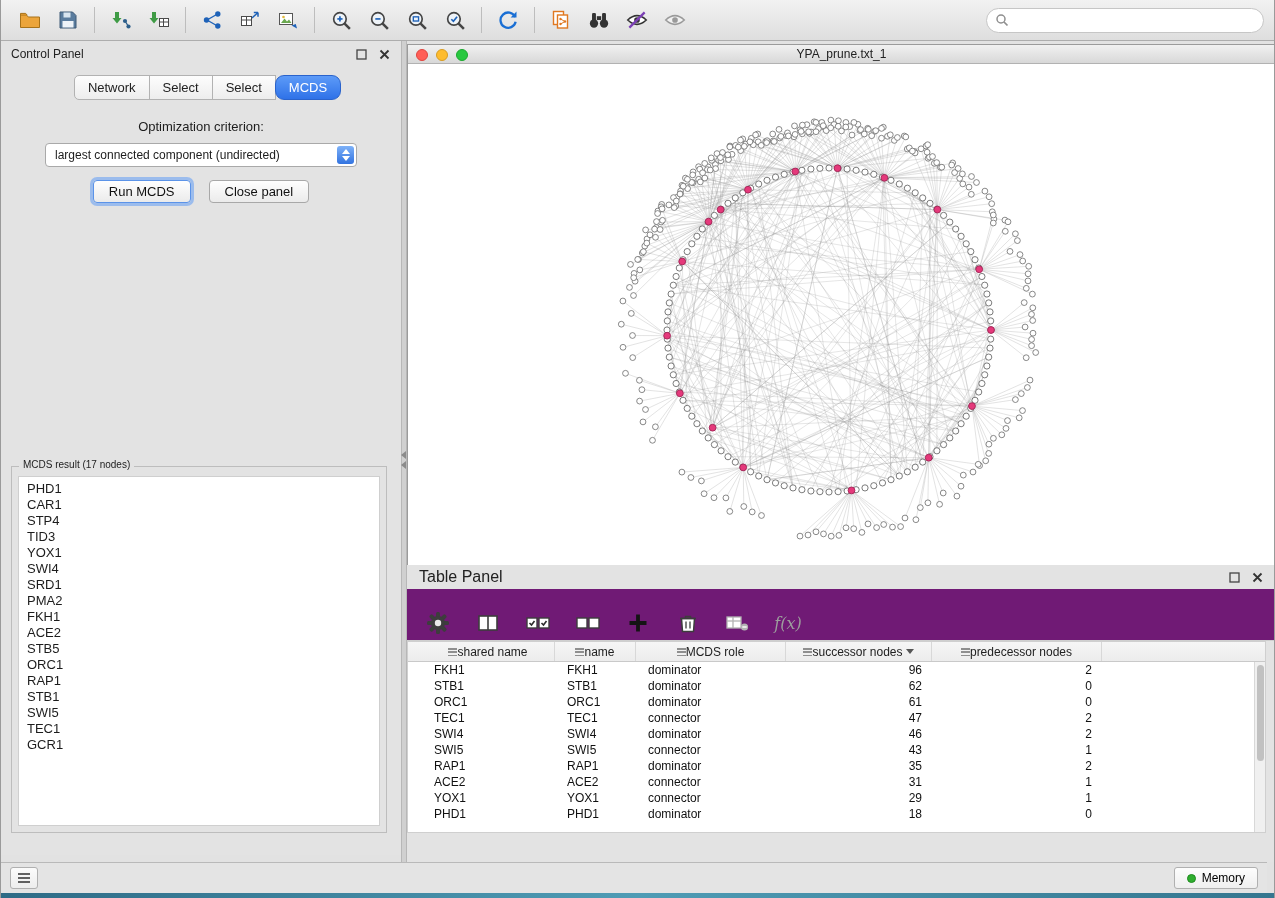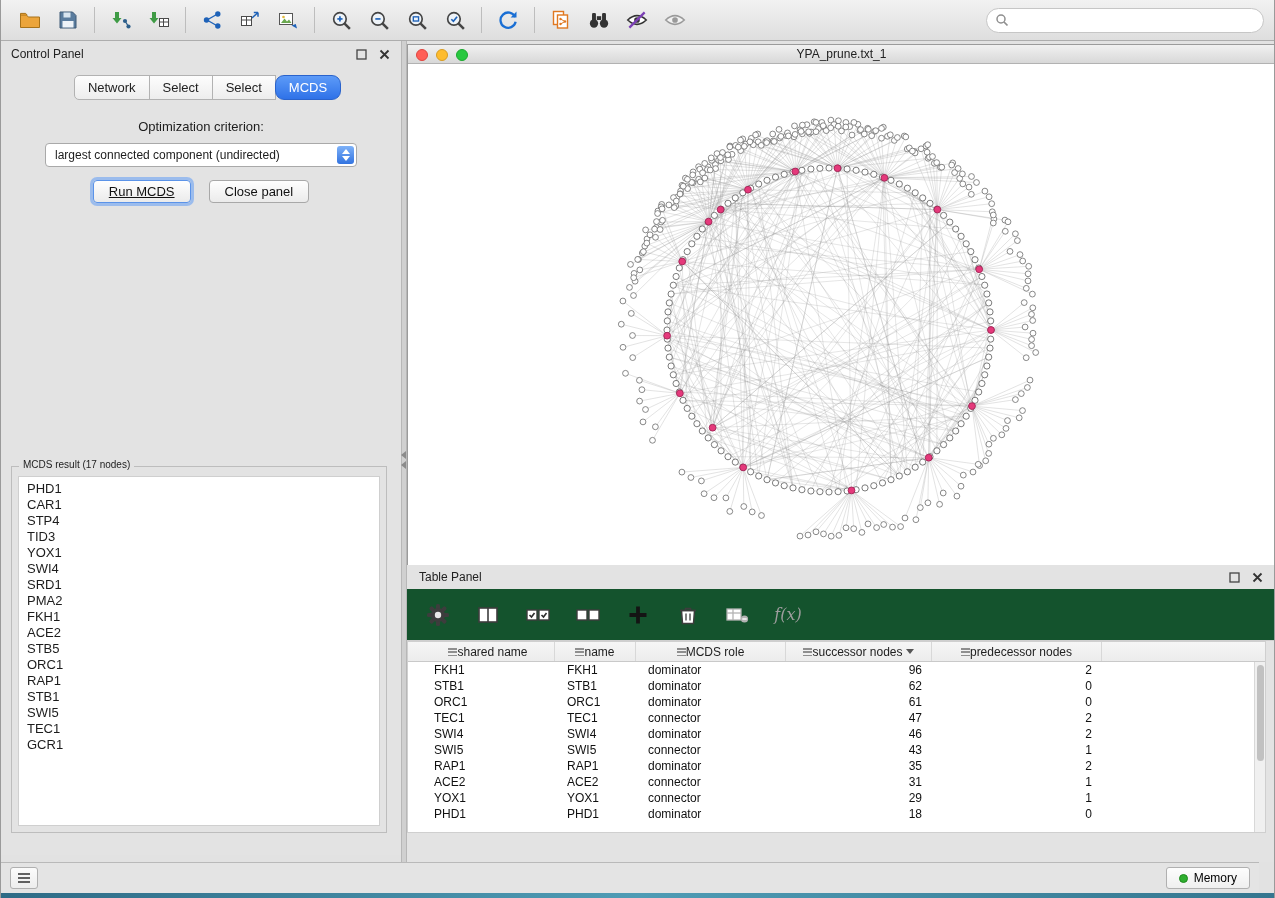--- a/index.html
+++ b/index.html
@@ -65,21 +65,21 @@
     border-left:4px solid transparent; border-right:4px solid transparent;
   }
   .combo .stepper:before { top:3px; border-bottom:5px solid #fff; }
   .combo .stepper:after { bottom:3px; border-top:5px solid #fff; }
   .btn-row { display:flex; justify-content:center; gap:18px; margin-top:13px; }
   .pbtn {
     height:23px; padding:0 15px; font-size:13px; color:#111;
     background:linear-gradient(#fefefe,#ebebeb); border:1px solid #a8a8a8;
     border-radius:4px; cursor:pointer; font-family:"Liberation Sans",sans-serif;
   }
-  .pbtn.focused { box-shadow:0 0 0 3px rgba(96,157,246,.55); border-color:#5b93e8;text-decoration:underline; }
+  .pbtn.focused { box-shadow:0 0 0 3px rgba(96,157,246,.55); border-color:#5b93e8; }
   .fieldset {
     position:absolute; left:10px; right:14px; top:425px; bottom:22px;
     border:1px solid #bdbdbd;
   }
   .fieldset .legend {
     position:absolute; top:-8px; left:7px; background:#e3e3e3;
     padding:0 4px; font-size:10px; color:#222;
   }
   .mcds-list {
     position:absolute; left:6px; right:6px; top:9px; bottom:6px;
@@ -114,25 +114,25 @@
   .light.red { background:#ff5f57; border:1px solid #e0443e; }
   .light.yellow { background:#febc2e; border:1px solid #d89c21; }
   .light.green { background:#28c840; border:1px solid #1ba82f; }
   #net-svg { display:block; }
   
   .table-panel {
     position:absolute; left:406px; top:565px; width:869px; bottom:36px;
     background:#e3e3e3;
   }
   .tp-head { height:24px; display:flex; align-items:center; padding:0 12px; }
-  .tp-title { font-size:12px; color:#222; }
+  .tp-title { font-size:16px; color:#222; }
   .tp-head .win-icons { margin-left:auto; display:flex; gap:10px; }
   .tp-toolbar {
-    height:52px; display:flex; align-items:center; gap:16px; padding:0 14px;
-    background:#14532d; border-bottom:1px solid #cfcfcf;
+    height:52px; display:flex; align-items:flex-end; gap:16px; padding:0 14px;
+    background:#701a75; border-bottom:1px solid #cfcfcf;
   }
   .tp-btn {
     width:34px; height:34px; border:none; background:transparent; border-radius:4px;
     display:flex; align-items:center; justify-content:center; cursor:pointer;
   }
   .fx-label { font-size:16px; font-style:italic; font-family:"DejaVu Serif",serif; color:#9d9d9d; }
   .table-area {
     position:absolute; left:0; right:10px; top:76px; bottom:29px;
     background:#fff; border:1px solid #cfcfcf; overflow:hidden;
   }
@@ -171,21 +171,21 @@
   .vthumb {
     position:absolute; left:1.5px; right:1.5px; top:3px; height:96px;
     background:#c1c1c1; border-radius:4px; cursor:pointer;
   }
   .tp-tabs {
     position:absolute; left:0; right:0; bottom:3px; height:24px;
     display:flex; justify-content:center; align-items:center;
   }
   
   .statusbar {
-    position:absolute; left:0; right:15px; bottom:5px; height:31px;
+    position:absolute; left:0; right:7px; bottom:5px; height:31px;
     background:#e4e4e4; border-top:1px solid #b9b9b9;
     display:flex; align-items:center; padding:0 9px;
   }
   .sb-btn {
     width:28px; height:22px; background:linear-gradient(#fbfbfb,#ededed);
     border:1px solid #b0b0b0; border-radius:3px;
     display:flex; align-items:center; justify-content:center; cursor:pointer;
   }
   .mem-btn {
     margin-left:auto; height:22px; padding:0 12px;

